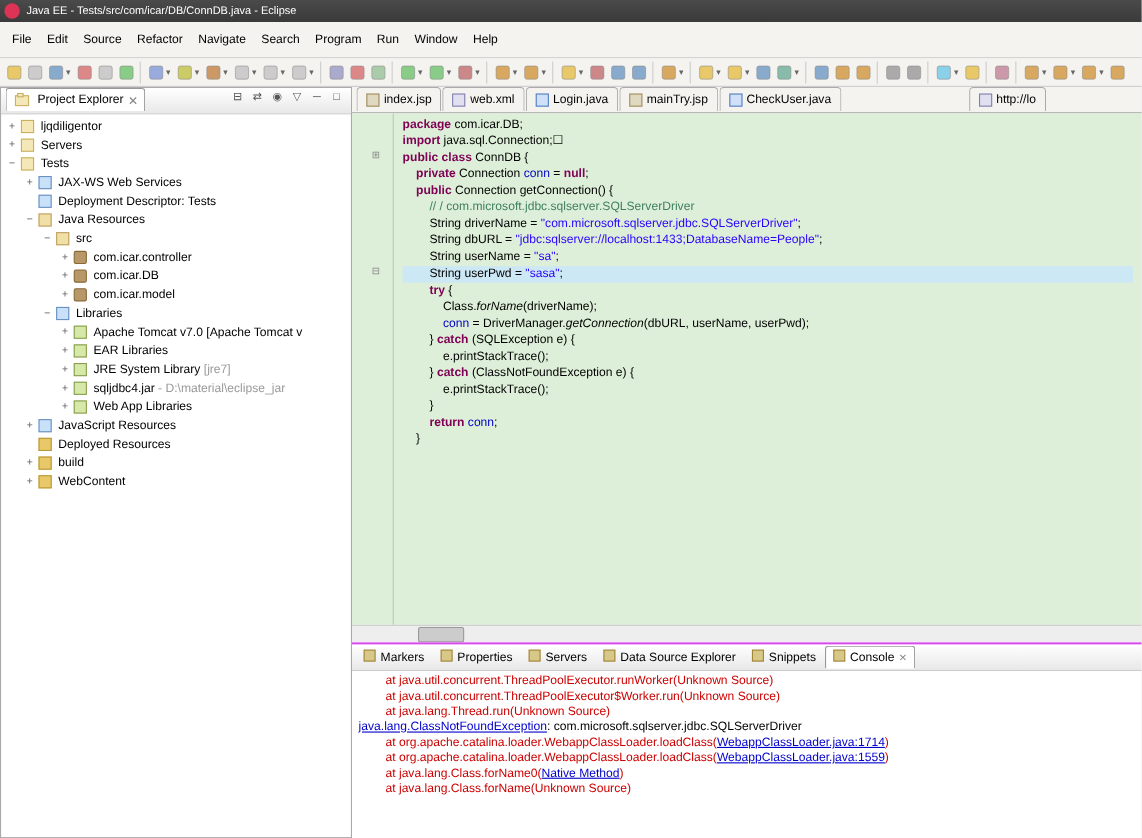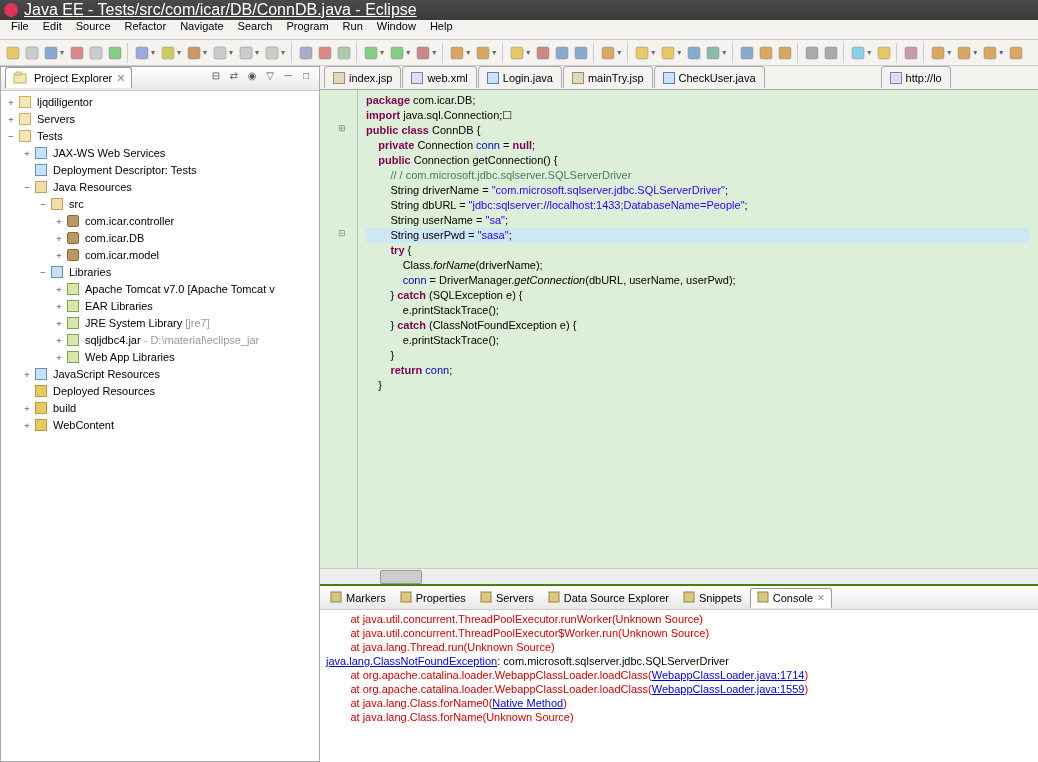--- a/index.html
+++ b/index.html
@@ -1,20 +1,20 @@
 <!DOCTYPE html>
 <html><head>
 <meta charset="utf-8">
 <style>
 * { margin: 0; padding: 0; box-sizing: border-box; font-family: "Segoe UI", Tahoma, sans-serif; font-size: 11px; }
 body { width: 1038px; height: 762px; background: #f0f0f0; overflow: hidden; display: flex; flex-direction: column; }
 .title-bar { height: 20px; background: linear-gradient(#4a4a4a, #3a3a3a); color: #fff; display: flex; align-items: center; padding: 0 4px; }
 .title-bar .circle { width: 14px; height: 14px; border-radius: 50%; background: #d35; margin-right: 6px; }
-.title-bar span { font-size: 16px; text-decoration: underline; }
-.menu-bar { height: 20px; background: #f5f3ef; display: flex; align-items: flex-start; padding: 0 4px; border-bottom: 1px solid #ccc; }
+.title-bar span { font-size: 10px; }
+.menu-bar { height: 20px; background: #f5f3ef; display: flex; align-items: center; padding: 16px 4px; border-bottom: 1px solid #ccc; }
 .menu-bar span { padding: 0 7px; cursor: pointer; }
 .toolbar { height: 26px; background: #f5f3ef; display: flex; align-items: center; padding: 0 4px; border-bottom: 1px solid #ccc; gap: 2px; overflow: hidden; }
 .tb-btn { width: 17px; height: 17px; display: inline-flex; align-items: center; justify-content: center; cursor: pointer; border-radius: 2px; flex-shrink: 0; }
 .tb-sep { width: 2px; height: 20px; border-left: 1px solid #ccc; margin: 0 2px; flex-shrink: 0; }
 .tb-drop { font-size: 8px; color: #666; margin-left: -1px; margin-right: 2px; }
 .main-area { flex: 1; display: flex; overflow: hidden; }
 .sidebar { width: 320px; background: #fff; border: 1px solid #aaa; display: flex; flex-direction: column; }
 .sidebar-header { height: 24px; background: linear-gradient(#fff, #e8e8e8); border-bottom: 1px solid #ccc; display: flex; align-items: flex-start; padding: 0 4px; }
 .sidebar-header .tab-active { background: #fff; border: 1px solid #999; border-bottom: none; border-radius: 3px 3px 0 0; padding: 2px 6px; display: flex; align-items: center; gap: 4px; }
 .sidebar-header .sp { flex: 1; }
@@ -42,21 +42,21 @@
 .fi-java { background: #d0e0f8; border: 1px solid #5080c0; }
 .editor-body { flex: 1; display: flex; background: #deefd9; overflow: hidden; }
 .gutter { width: 38px; background: #deefd9; border-right: 1px solid #b8c8b8; position: relative; }
 .gutter-mark { position: absolute; left: 18px; font-size: 9px; color: #888; }
 .code { flex: 1; font-family: Consolas, monospace; font-size: 12px; line-height: 15px; padding: 3px 8px; white-space: pre; overflow: hidden; }
 .kw { color: #7f0055; font-weight: bold; }
 .str { color: #2a00ff; }
 .cm { color: #3f7f5f; }
 .it { font-style: italic; }
 .hl-line { background: #cde8f5; display: inline-block; width: 100%; }
-.bottom-panel { height: 178px; border-top: 2px solid #4d7c0f; background: #fff; display: flex; flex-direction: column; }
+.bottom-panel { height: 178px; border-top: 2px solid #d946ef; background: #fff; display: flex; flex-direction: column; }
 .bottom-tabs { height: 24px; background: linear-gradient(#fff, #e8e8e8); border-bottom: 1px solid #ccc; display: flex; align-items: center; padding: 0 4px; gap: 2px; }
 .btab { padding: 2px 6px; display: flex; align-items: center; gap: 4px; cursor: pointer; border-radius: 3px 3px 0 0; }
 .btab.active { background: #fff; border: 1px solid #999; border-bottom: 1px solid #fff; }
 .console-header { padding: 2px 6px; border-bottom: 1px solid #ddd; font-size: 11px; }
 .console-body { flex: 1; font-family: Consolas, monospace; font-size: 12px; line-height: 14px; padding: 2px 6px; overflow: hidden; white-space: pre; }
 .err { color: #cc0000; }
 .lnk { color: #0000cc; text-decoration: underline; }
 .hscroll { height: 16px; background: #eee; border-top: 1px solid #ccc; }
 .hscroll::before { content: ''; display: block; width: 40px; height: 12px; background: #ccc; border: 1px solid #999; border-radius: 2px; margin: 1px 0 0 60px; }
 </style>

